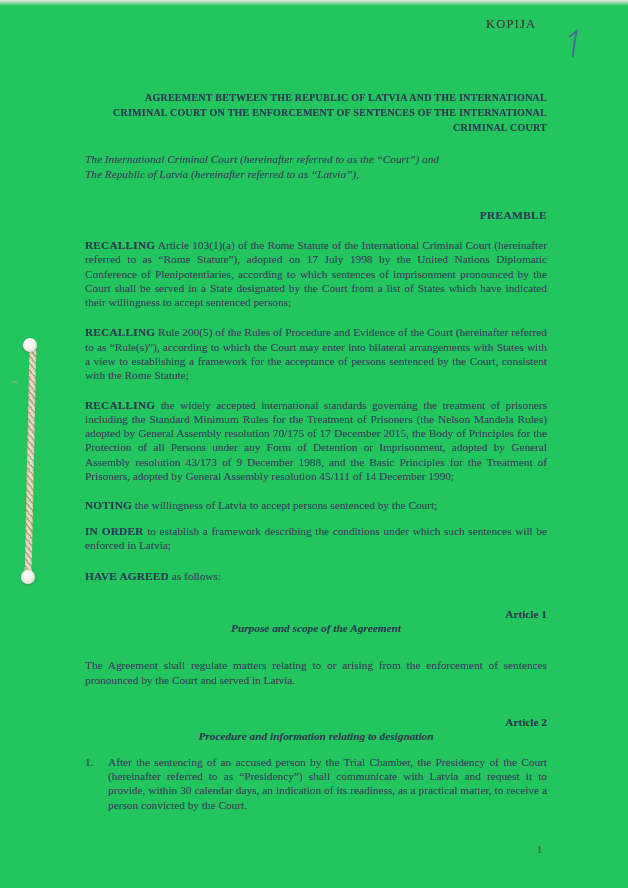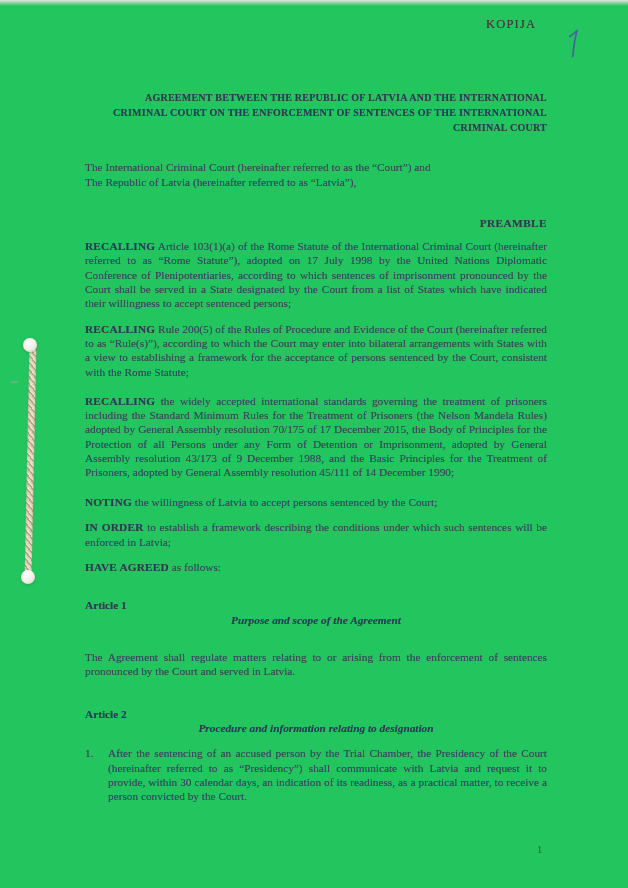--- a/index.html
+++ b/index.html
@@ -94,44 +94,45 @@
   .doc-title {
     margin-top: 90px;
     text-align: right;
     font-weight: bold;
     font-size: 10px;
     line-height: 15.2px;
     letter-spacing: 0.25px;
     color: #2d3a54;
   }
   .intro {
-    margin-top: 24px;
+    margin-top: 16px;
     line-height: 15px;
+    font-style: italic;
   }
   .preamble-heading {
     margin-top: 26px;
     text-align: right;
     font-weight: bold;
     letter-spacing: 0.4px;
     color: #2d3a54;
   }
   .para {
     text-align: justify;
   }
   .lead {
     font-weight: bold;
     color: #2d3a54;
     letter-spacing: 0.2px;
   }
-  .mt13 { margin-top: 9px; }
+  .mt13 { margin-top: 16px; }
   .mt15 { margin-top: 15px; }
   .mt9  { margin-top: 9px; }
   .article-heading {
     margin-top: 24px;
-    text-align: left;
+    text-align: right;
     font-weight: bold;
     color: #2d3a54;
   }
   .article-heading.big-gap { margin-top: 28px; }
   .article-subtitle {
     text-align: center;
     font-weight: bold;
     font-style: italic;
     color: #2d3a54;
   }

